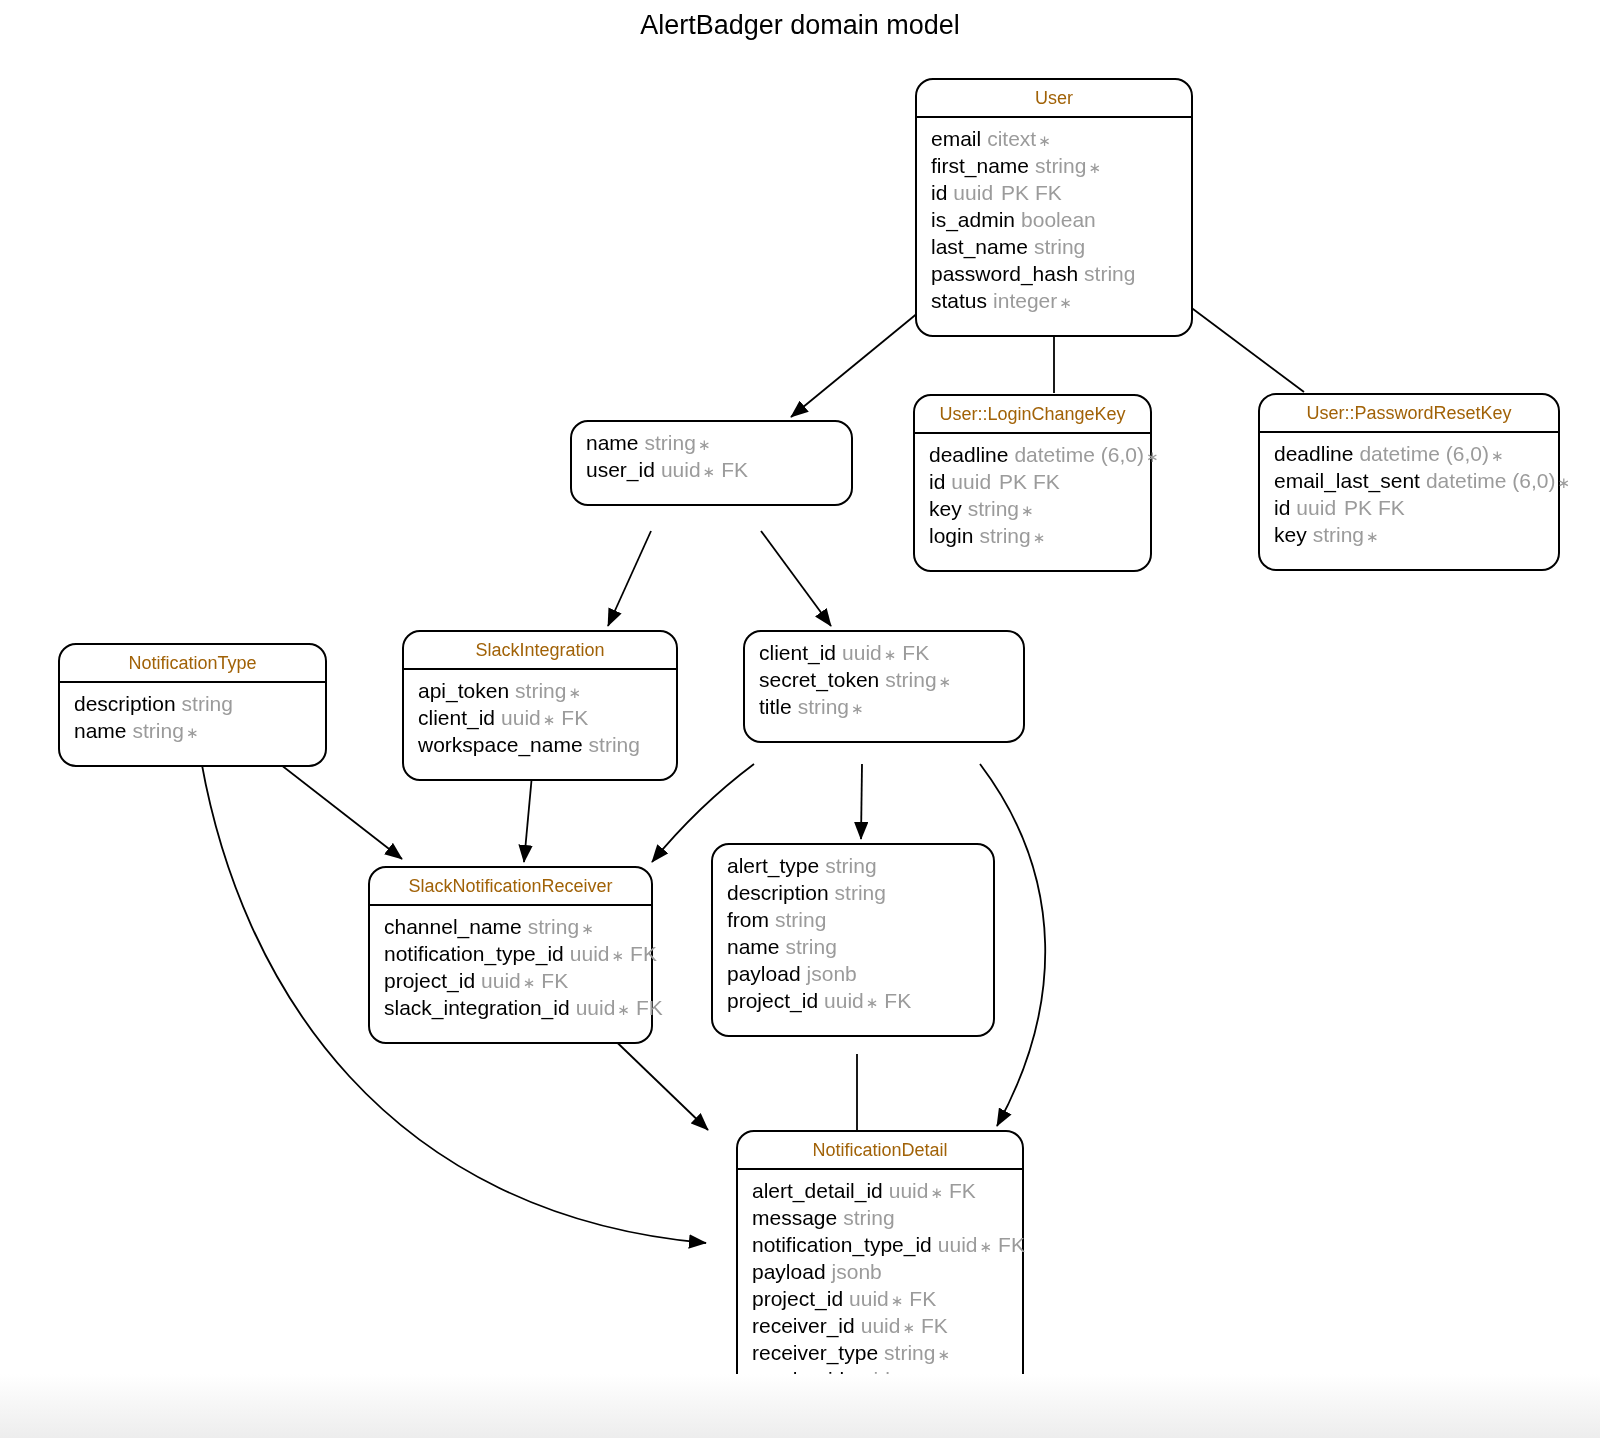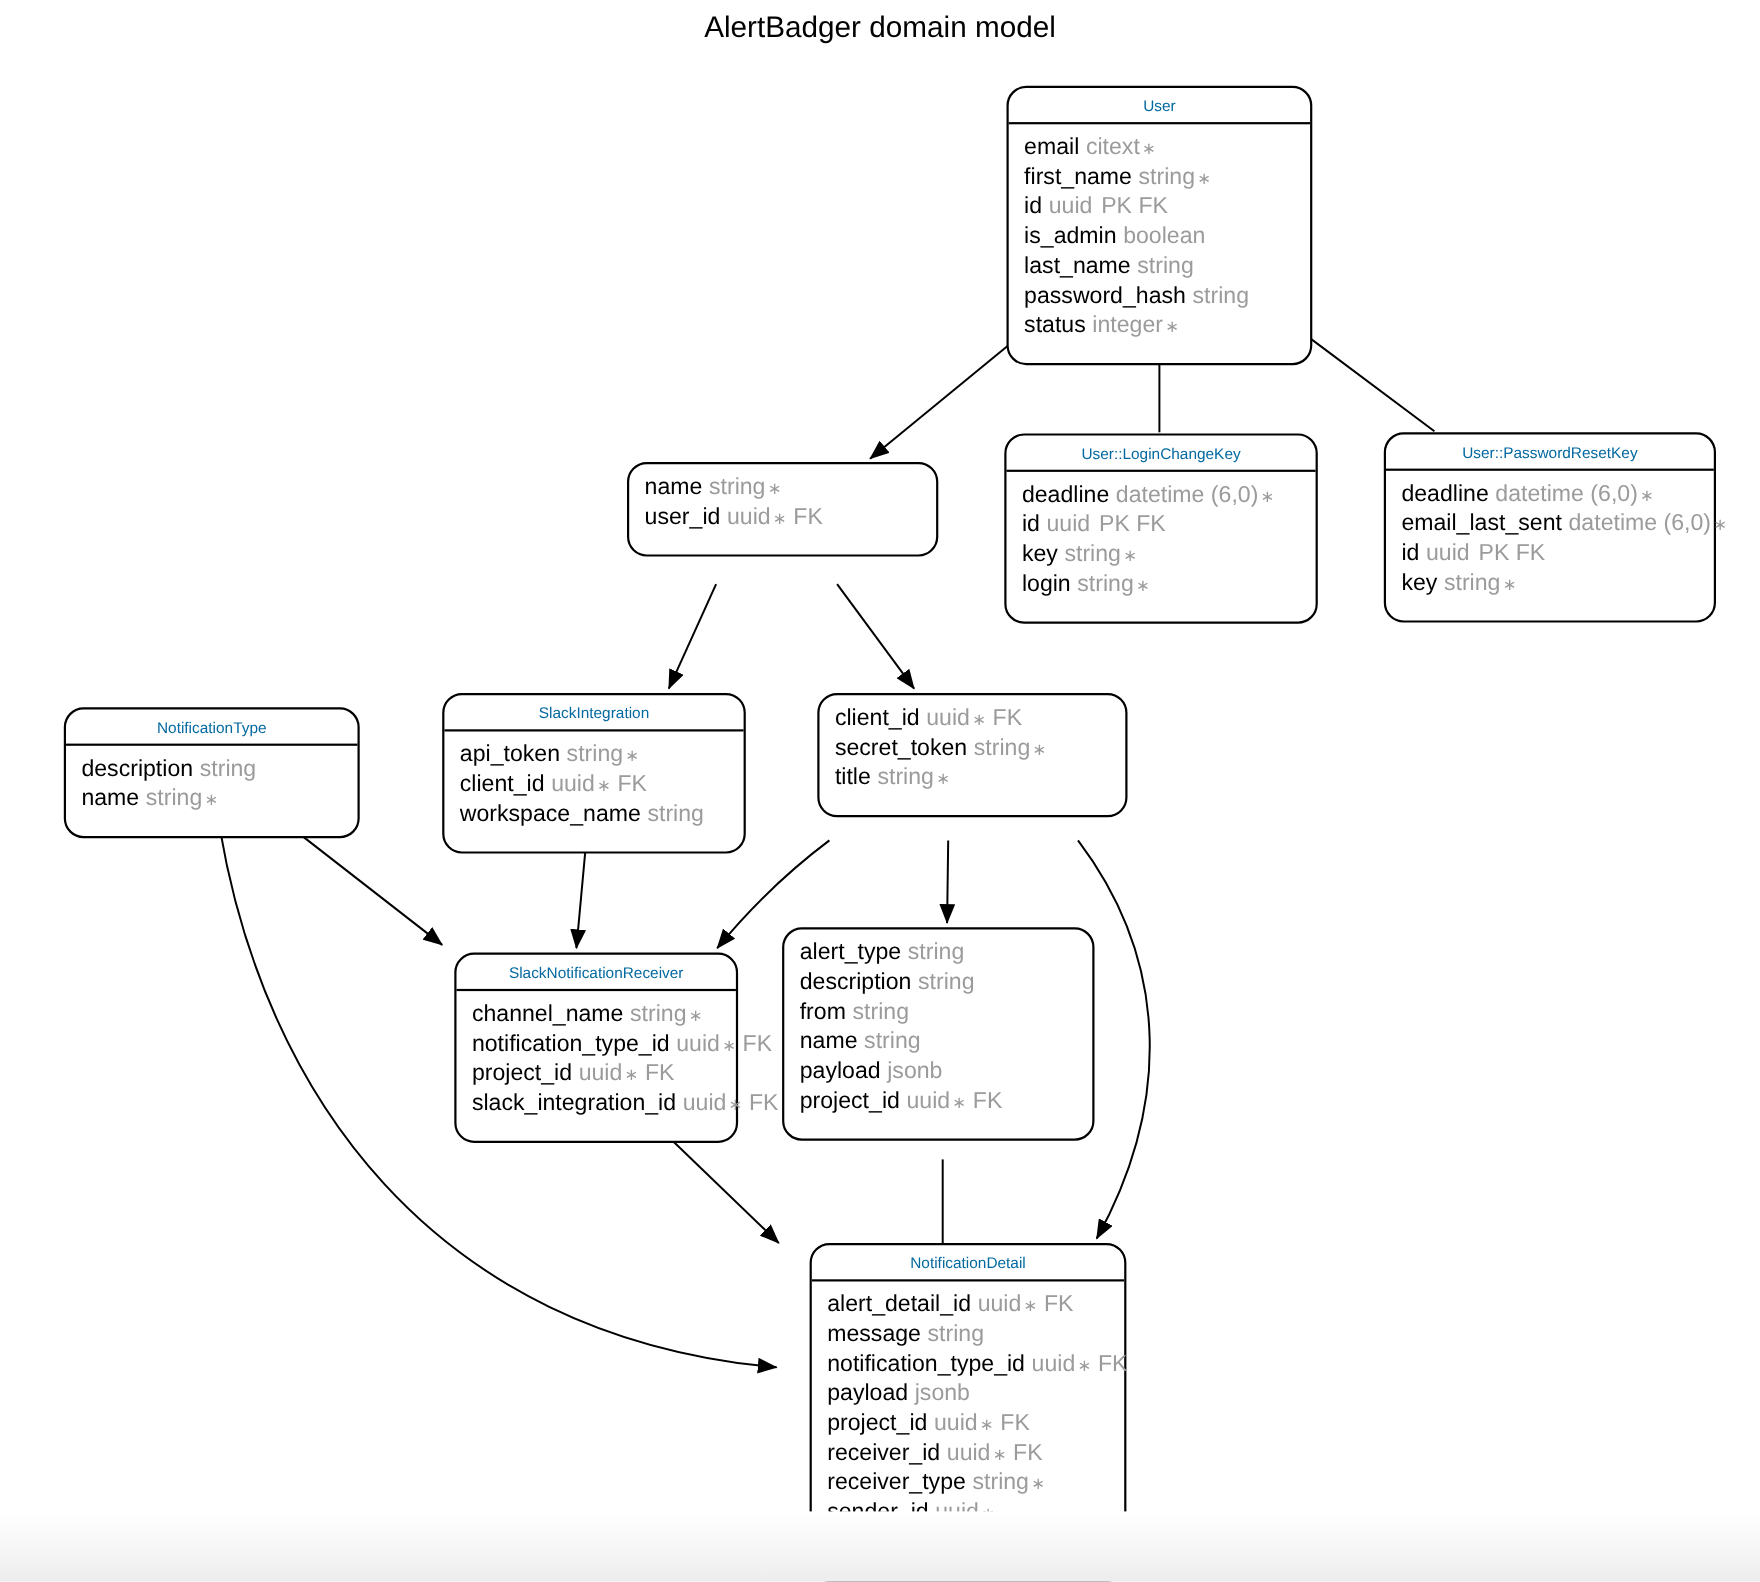--- a/index.html
+++ b/index.html
@@ -27,22 +27,22 @@
   }
   svg.wires{position:absolute;left:0;top:0;pointer-events:none;}
   .entity{
     position:absolute;
     background:#ffffff;
     border:2px solid #000000;
     border-radius:18px;
     box-sizing:border-box;
   }
   .entity-header{
-    font-size:14px;
-    color:#0369a1;
+    font-size:18px;
+    color:#a16207;
     text-align:center;
     padding:8px 6px 7px 6px;
     border-bottom:2px solid #000000;
     white-space:nowrap;
   }
   .entity-body{
     padding:8px 14px 20px 14px;
   }
   .field{
     font-size:21px;
@@ -50,26 +50,26 @@
     white-space:nowrap;
     color:#000000;
   }
   .fname{color:#000000;}
   .ftype{color:#9b9b9b;margin-left:6px;}
   .fstar{color:#9b9b9b;margin-left:2px;font-size:15px;}
   .fkeys{color:#9b9b9b;margin-left:6px;}
 
   .e-user{left:915px;top:78px;width:278px;}
   .e-client{left:570px;top:420px;width:283px;}
-  .e-lck{left:913px;top:394px;width:285px;}
+  .e-lck{left:913px;top:394px;width:239px;}
   .e-prk{left:1258px;top:393px;width:302px;}
   .e-ntype{left:58px;top:643px;width:269px;}
   .e-slack{left:402px;top:630px;width:276px;}
   .e-project{left:743px;top:630px;width:282px;}
-  .e-snr{left:368px;top:866px;width:258px;margin-left:45px;}
+  .e-snr{left:368px;top:866px;width:285px;}
   .e-alert{left:711px;top:843px;width:284px;}
   .e-ndetail{left:736px;top:1130px;width:288px;}
 </style>
 </head>
 <body>
 
 <div class="canvas">
 
   <div class="diagram-title">AlertBadger domain model</div>
 

